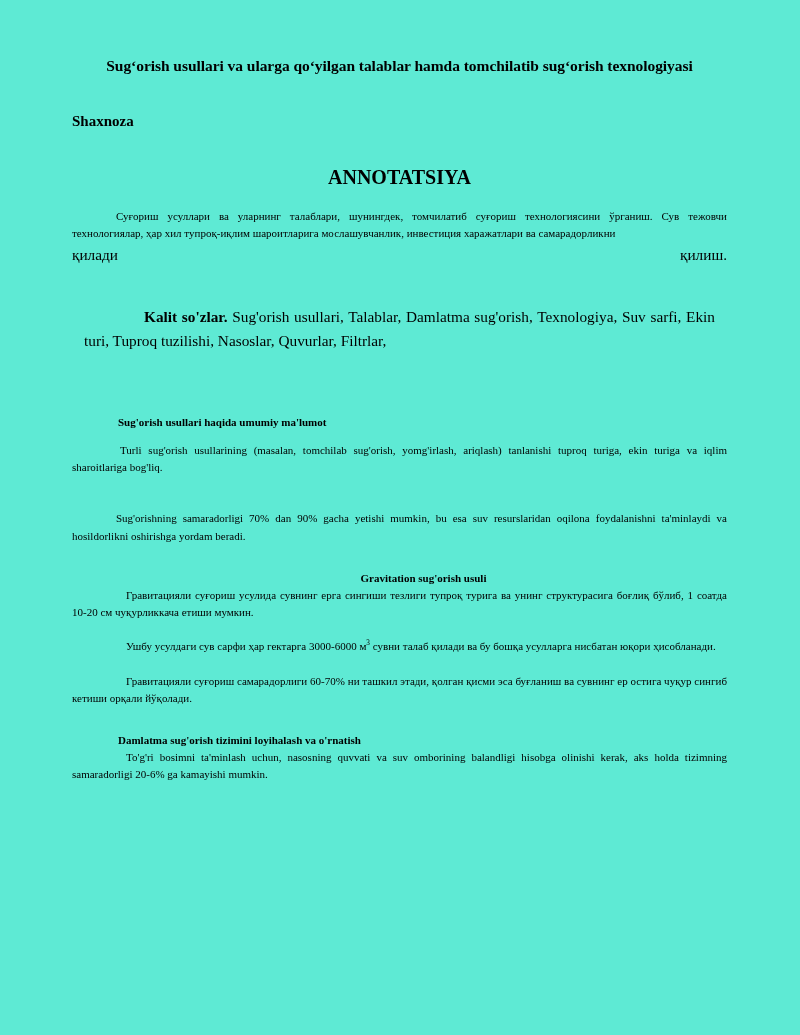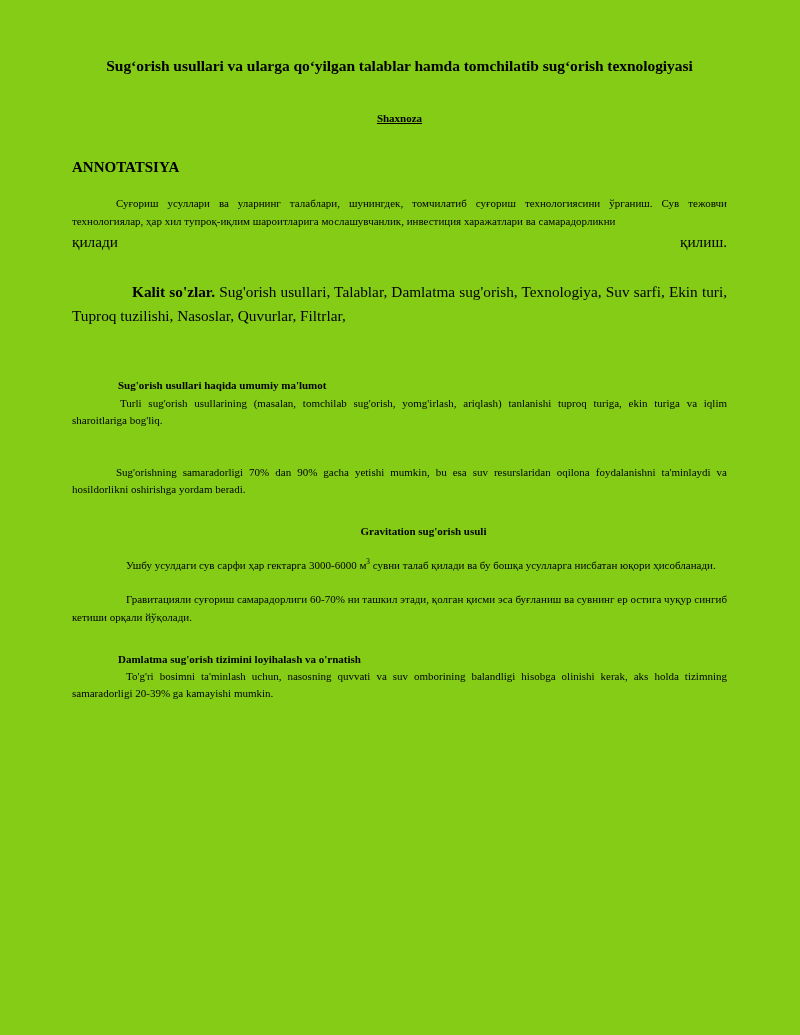--- a/index.html
+++ b/index.html
@@ -13,78 +13,78 @@
     font-family: "Liberation Serif", "DejaVu Serif", serif;
     color: #000000;
     overflow: hidden;
   }
   .page {
     position: relative;
     width: 800px;
     height: 1035px;
     box-sizing: border-box;
     padding: 55px 73px 0 72px;
-    background: #84cc16;
+    background: #5eead4;
   }
   .doc-title {
     font-size: 15.5px;
     font-weight: bold;
     text-align: center;
     line-height: 1.42;
     margin: 0 18px 0 18px;
     letter-spacing: -0.05px;
   }
   .author {
-    font-size: 11px;
+    font-size: 15px;
+    font-weight: bold;
+    text-align: left;
+    margin-top: 34px;
+    line-height: 1.4;
+  }
+  .section-center {
+    font-size: 20px;
     font-weight: bold;
     text-align: center;
-    margin-top: 34px;
-    line-height: 1.4;
-    text-decoration: underline;
-  }
-  .section-center {
-    font-size: 15px;
-    font-weight: bold;
     margin-top: 31px;
     line-height: 1.4;
   }
   p.body-par {
     font-size: 11px;
     text-align: justify;
     text-justify: inter-word;
     line-height: 1.57;
     margin: 0;
     text-indent: 44px;
   }
   .gap-sm { height: 17px; }
   .gap-md { height: 26px; }
   .gap-xl { height: 50px; }
   .keywords {
     font-size: 15.3px;
     text-align: justify;
     line-height: 1.58;
-    margin: 0;
+    margin: 12px;
     text-indent: 60px;
   }
   .keywords b { font-weight: bold; }
   h3.sub-head {
     font-size: 11px;
     font-weight: bold;
     margin: 0;
     padding-left: 46px;
     line-height: 1.45;
     text-align: left;
   }
   h3.sub-head-alt {
     padding-left: 48px;
     text-align: center;
   }
   p.after-head {
     text-indent: 48px;
-    margin-top: 1px;
+    margin-top: 11px;
   }
   p.after-head-wide {
     text-indent: 54px;
   }
   .justify-split {
     display: flex;
     justify-content: space-between;
     font-size: 15.3px;
     line-height: 1.57;
   }
@@ -130,30 +130,31 @@
 
 
   <div class="gap-sm"></div>
 
   <p class="body-par">Sug'orishning samaradorligi 70% dan 90% gacha yetishi mumkin, bu esa suv resurslaridan oqilona foydalanishni ta'minlaydi va hosildorlikni oshirishga yordam beradi.</p>
 
   <div class="gap-md"></div>
 
   <h3 class="sub-head sub-head-alt">Gravitation sug'orish usuli</h3>
 
+  <p class="body-par after-head-wide"> Гравитацияли суғориш усулида сувнинг ерга сингиши тезлиги тупроқ турига ва унинг структурасига боғлиқ бўлиб, 1 соатда 10-20 см чуқурликкача етиши мумкин.</p>
 
   <div class="gap-sm"></div>
 
   <p class="body-par after-head-wide">
     <span> Ушбу усулдаги сув сарфи ҳар гектарга 3000-6000 м</span><sup>3</sup><span> сувни талаб қилади ва бу бошқа усулларга нисбатан юқори ҳисобланади.</span>
   </p>
 
   <div class="gap-sm"></div>
 
   <p class="body-par after-head-wide"> Гравитацияли суғориш самарадорлиги 60-70% ни ташкил этади, қолган қисми эса буғланиш ва сувнинг ер остига чуқур сингиб кетиши орқали йўқолади.</p>
 
   <div class="gap-md"></div>
 
   <h3 class="sub-head">Damlatma sug'orish tizimini loyihalash va o'rnatish</h3>
 
-  <p class="body-par after-head-wide"> To'g'ri bosimni ta'minlash uchun,  nasosning quvvati va suv omborining balandligi hisobga olinishi kerak, aks holda tizimning samaradorligi 20-39% ga kamayishi mumkin.</p>
+  <p class="body-par after-head-wide"> To'g'ri bosimni ta'minlash uchun,  nasosning quvvati va suv omborining balandligi hisobga olinishi kerak, aks holda tizimning samaradorligi 20-6% ga kamayishi mumkin.</p>
 
 </div>
 
 </body></html>

